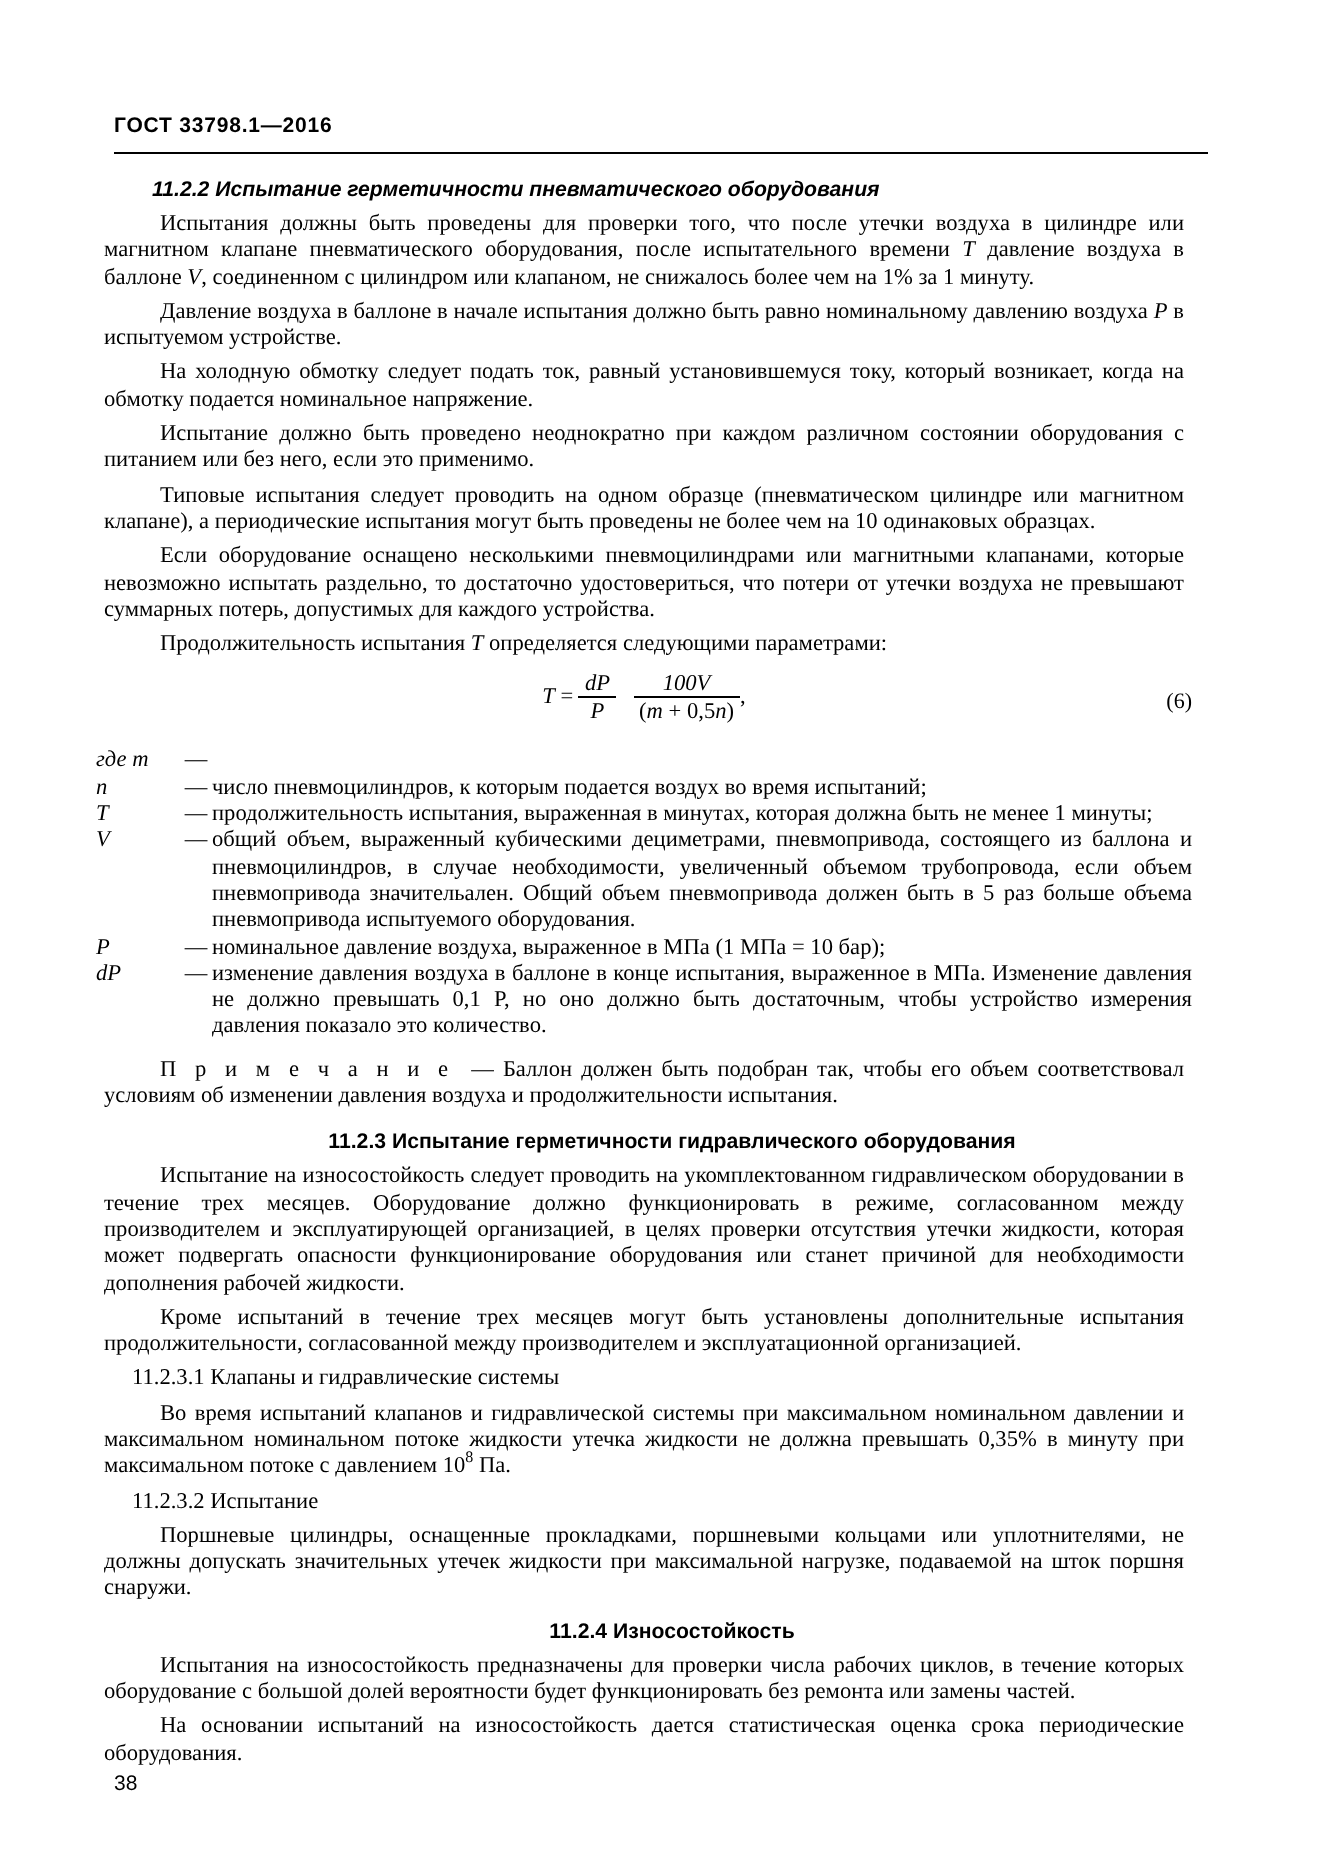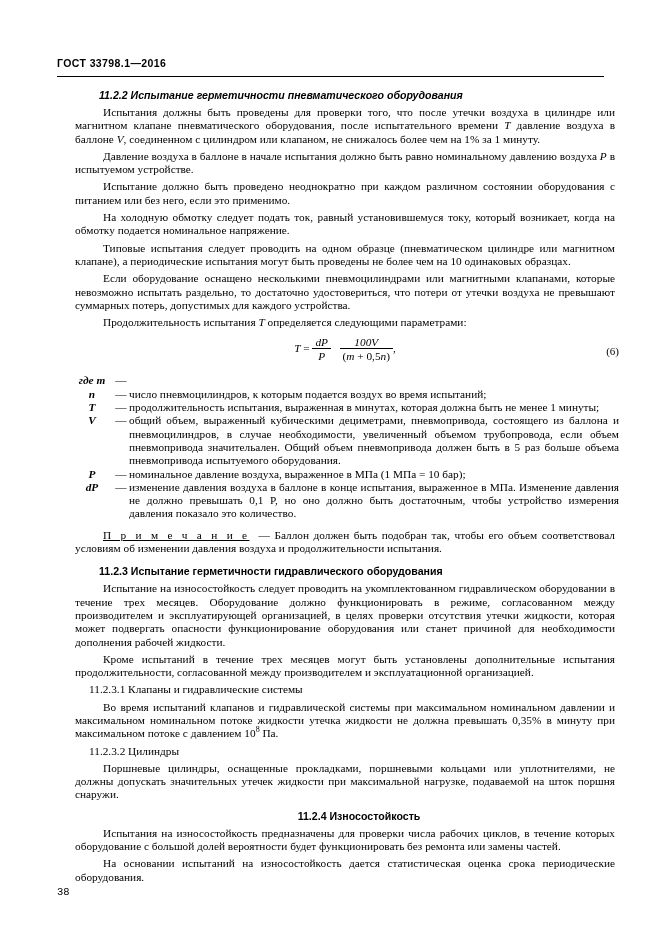--- a/index.html
+++ b/index.html
@@ -36,21 +36,21 @@
     position: absolute;
     left: 57px;
     top: 76px;
     width: 547px;
     height: 1px;
     background: #000;
   }
   
   .content {
     position: absolute;
-    left: 71px;
+    left: 48px;
     top: 88px;
     width: 548px;
     font-size: 11.3px;
     line-height: 13.3px;
     text-align: justify;
   }
   h3.sub {
     font-family: "Liberation Sans", sans-serif;
     font-size: 10.6px;
     font-weight: bold;
@@ -62,21 +62,21 @@
     text-align: left;
   }
   h3.sub2 {
     font-family: "Liberation Sans", sans-serif;
     font-size: 10.6px;
     font-weight: bold;
     margin: 9px 0 2px 0;
     padding: 0;
     text-indent: 28px;
     line-height: 14px;
-    text-align: left;
+    text-align: center;
   }
   h3.sub3 {
     font-family: "Liberation Sans", sans-serif;
     font-size: 10.6px;
     font-weight: bold;
     margin: 7px 0 1px 0;
     padding: 0;
     text-indent: 28px;
     line-height: 14px;
     text-align: center;
@@ -128,71 +128,69 @@
   .defs {
     margin-top: 1px;
   }
   .defline {
     display: flex;
     align-items: flex-start;
   }
   .defline .sym {
     width: 42px;
     flex: 0 0 42px;
-    text-align: center;
+    text-align: left;
     font-style: italic;
     padding-right: 0px;
-    font-weight: bold;
   }
   .defline .dash {
     width: 16px;
     flex: 0 0 16px;
     text-align: center;
   }
   .defline .txt {
     flex: 1 1 auto;
     text-align: justify;
   }
   .note {
     margin-top: 8px;
     text-indent: 28px;
     text-align: justify;
   }
   .note .sp {
     letter-spacing: 2.4px;
-    text-decoration: underline;
   }
   sup { font-size: 8px; vertical-align: super; line-height: 0; }
   .pageno {
     position: absolute;
     left: 57px;
     top: 886px;
-    font-family: Liberation Mono, monospace;
+    font-family: Liberation Sans, sans-serif;
     font-size: 10.5px;
   }
 </style>
 </head>
 <body>
 
 <div class="page">
 
   <div class="header">ГОСТ 33798.1—2016</div>
   <div class="header-rule"></div>
 
   <div class="content">
 
     <h3 class="sub">11.2.2 Испытание герметичности пневматического оборудования</h3>
 
     <p>Испытания должны быть проведены для проверки того, что после утечки воздуха в цилиндре или магнитном клапане пневматического оборудования, после испытательного времени <i>T</i> давление воздуха в баллоне <i>V</i>, соединенном с цилиндром или клапаном, не снижалось более чем на 1% за 1 минуту.</p>
 
     <p>Давление воздуха в баллоне в начале испытания должно быть равно номинальному давлению воздуха <i>P</i> в испытуемом устройстве.</p>
 
+    <p>На холодную обмотку следует подать ток, равный установившемуся току, который возникает, когда на обмотку подается номинальное напряжение.</p>
+
     <p>Испытание должно быть проведено неоднократно при каждом различном состоянии оборудования с питанием или без него, если это применимо.</p>
-
-    <p>На холодную обмотку следует подать ток, равный установившемуся току, который возникает, когда на обмотку подается номинальное напряжение.</p>
 
     <p>Типовые испытания следует проводить на одном образце (пневматическом цилиндре или магнитном клапане), а периодические испытания могут быть проведены не более чем на 10 одинаковых образцах.</p>
 
     <p>Если оборудование оснащено несколькими пневмоцилиндрами или магнитными клапанами, которые невозможно испытать раздельно, то достаточно удостовериться, что потери от утечки воздуха не превышают суммарных потерь, допустимых для каждого устройства.</p>
 
     <p>Продолжительность испытания <i>T</i> определяется следующими параметрами:</p>
 
     <div class="formula-row">
       <div class="formula">
         <span class="it">T</span> =
@@ -253,21 +251,21 @@
     <h3 class="sub2">11.2.3 Испытание герметичности гидравлического оборудования</h3>
 
     <p>Испытание на износостойкость следует проводить на укомплектованном гидравлическом оборудовании в течение трех месяцев. Оборудование должно функционировать в режиме, согласованном между производителем и эксплуатирующей организацией, в целях проверки отсутствия утечки жидкости, которая может подвергать опасности функционирование оборудования или станет причиной для необходимости дополнения рабочей жидкости.</p>
 
     <p>Кроме испытаний в течение трех месяцев могут быть установлены дополнительные испытания продолжительности, согласованной между производителем и эксплуатационной организацией.</p>
 
     <p class="clause">11.2.3.1 Клапаны и гидравлические системы</p>
 
     <p>Во время испытаний клапанов и гидравлической системы при максимальном номинальном давлении и максимальном номинальном потоке жидкости утечка жидкости не должна превышать 0,35% в минуту при максимальном потоке с давлением 10<sup>8</sup> Па.</p>
 
-    <p class="clause">11.2.3.2 Цилиндры</p>
+    <p class="clause">11.2.3.2 Испытание</p>
 
     <p>Поршневые цилиндры, оснащенные прокладками, поршневыми кольцами или уплотнителями, не должны допускать значительных утечек жидкости при максимальной нагрузке, подаваемой на шток поршня снаружи.</p>
 
     <h3 class="sub3">11.2.4 Износостойкость</h3>
 
     <p>Испытания на износостойкость предназначены для проверки числа рабочих циклов, в течение которых оборудование с большой долей вероятности будет функционировать без ремонта или замены частей.</p>
 
     <p>На основании испытаний на износостойкость дается статистическая оценка срока периодические оборудования.</p>
 
   </div>

